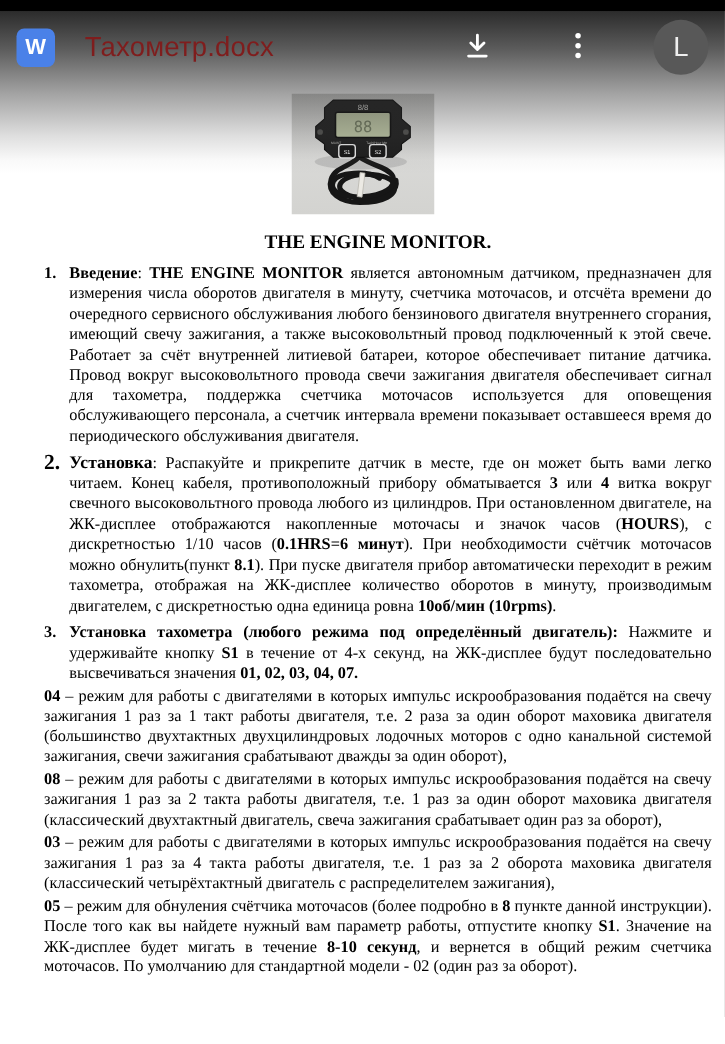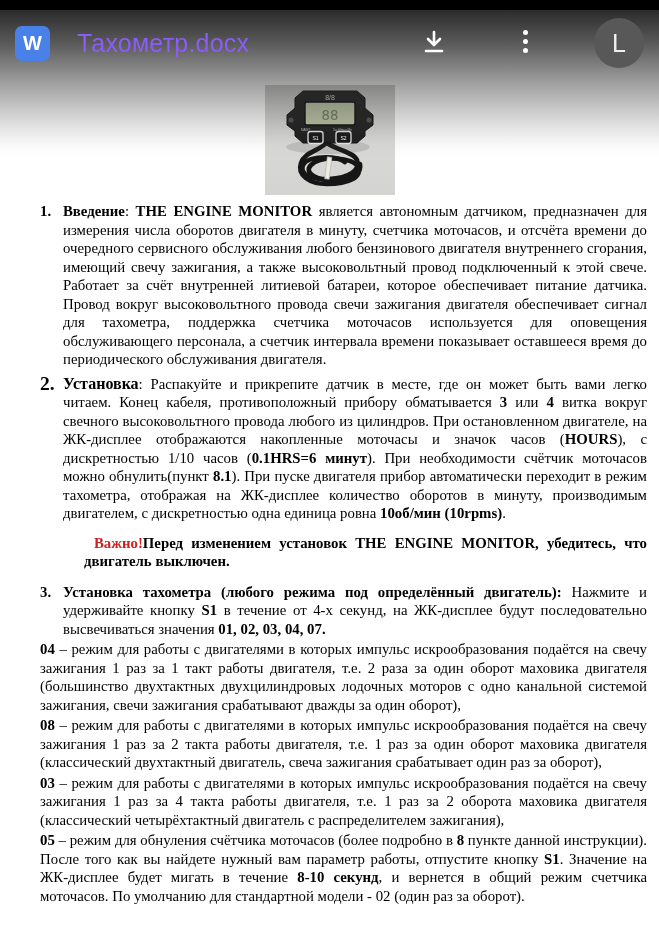--- a/index.html
+++ b/index.html
@@ -15,21 +15,21 @@
            rgba(55,55,55,0.46) 54%,
            rgba(90,90,90,0.20) 78%,
            rgba(150,150,150,0.06) 92%,
            rgba(255,255,255,0) 100%);}
   .header{position:absolute;top:10px;left:0;right:0;height:66px;z-index:5;
           display:flex;align-items:center;padding:0 12px;box-sizing:border-box;
           font-family:"Liberation Sans",sans-serif;}
   .file-badge{width:35px;height:35px;border-radius:7px;background:var(--blue,#4a81e8);
           color:#fff;display:flex;align-items:center;justify-content:center;
           font-size:20px;font-weight:700;margin-left:3px;flex:0 0 auto;}
-  .file-title{color:#8b5cf6;font-size:25px;margin-left:27px;flex:1 1 auto;
+  .file-title{color:#7f1d1d;font-size:25px;margin-left:27px;flex:1 1 auto;
           white-space:nowrap;overflow:hidden;letter-spacing:0.2px;}
   .icon-btn{background:none;border:none;padding:0;cursor:pointer;display:flex;
           align-items:center;justify-content:center;}
   .dl-btn{width:32px;height:32px;margin-right:66px;}
   .kebab{width:18px;height:30px;flex-direction:column;justify-content:space-between;
           padding:2px 0;margin-right:60px;box-sizing:border-box;}
   .kebab i{width:5px;height:5px;border-radius:50%;background:#fff;display:block;}
   .avatar{width:50px;height:50px;border-radius:50%;background:var(--avatar,#585858);
           color:#efefef;display:flex;align-items:center;justify-content:center;
           font-size:25px;font-family:"Liberation Sans",sans-serif;margin-right:3px;}
@@ -115,23 +115,23 @@
       <g>
         <rect x="43" y="46.5" width="15" height="12" rx="2.5" fill="#101010" stroke="#e8e8e8" stroke-width="1.3"></rect>
         <text x="50.5" y="55" text-anchor="middle" font-size="5" fill="#ffffff" font-family="Liberation Sans, sans-serif">S1</text>
         <rect x="71" y="46.5" width="15" height="12" rx="2.5" fill="#101010" stroke="#e8e8e8" stroke-width="1.3"></rect>
         <text x="78.5" y="55" text-anchor="middle" font-size="5" fill="#ffffff" font-family="Liberation Sans, sans-serif">S2</text>
       </g>
     </svg>
   </div>
 
   <div class="doc">
+      <div class="para doc-title"><span class="b">THE ENGINE MONITOR.</span></div>
       <div class="para numbered"><span class="marker">1.</span><span class="b">Введение</span><span>: </span><span class="b">THE ENGINE MONITOR </span><span>является автономным датчиком, предназначен для измерения числа оборотов двигателя в минуту, счетчика моточасов, и отсчёта времени до очередного сервисного обслуживания любого бензинового двигателя внутреннего сгорания, имеющий свечу зажигания, а также высоковольтный провод подключенный к этой свече. Работает за счёт внутренней литиевой батареи, которое обеспечивает питание датчика. Провод вокруг высоковольтного провода свечи зажигания двигателя обеспечивает сигнал для тахометра, поддержка счетчика моточасов используется для оповещения обслуживающего персонала, а счетчик интервала времени показывает оставшееся время до периодического обслуживания двигателя.</span></div>
       <div class="para numbered"><span class="marker mbig">2.</span><span class="b big">Установка</span><span>: Распакуйте и прикрепите датчик в месте, где он может быть вами легко читаем. Конец кабеля, противоположный прибору обматывается </span><span class="b">3</span><span> или </span><span class="b">4</span><span> витка вокруг свечного высоковольтного провода любого из цилиндров. При остановленном двигателе, на ЖК-дисплее отображаются накопленные моточасы и значок часов (</span><span class="b">HOURS</span><span>), с дискретностью 1/10 часов (</span><span class="b">0.1HRS=6 минут</span><span>). При необходимости счётчик моточасов можно обнулить(пункт </span><span class="b">8.1</span><span>). При пуске двигателя прибор автоматически переходит в режим тахометра, отображая на ЖК-дисплее количество оборотов в минуту, производимым двигателем, с дискретностью одна единица ровна </span><span class="b">10об/мин (10rpms)</span><span>.</span></div>
-      <div class="para important"><span class="b red">Важно!</span><span class="b">Перед изменением установок THE ENGINE MONITOR, убедитесь, что двигатель выключен.</span></div>
       <div class="para numbered"><span class="marker">3.</span><span class="b">Установка тахометра (любого режима под определённый двигатель): </span><span>Нажмите и удерживайте кнопку </span><span class="b">S1</span><span> в течение от 4-х секунд, на ЖК-дисплее будут последовательно высвечиваться значения </span><span class="b">01, 02, 03, 04, 07.</span></div>
       <div class="para plain"><span class="b">04</span><span> – режим для работы с двигателями в которых импульс искрообразования подаётся на свечу зажигания 1 раз за 1 такт работы двигателя, т.е. 2 раза за один оборот маховика двигателя (большинство двухтактных двухцилиндровых лодочных моторов с одно канальной системой зажигания, свечи зажигания срабатывают дважды за один оборот),</span></div>
       <div class="para plain"><span class="b">08</span><span> – режим для работы с двигателями в которых импульс искрообразования подаётся на свечу зажигания 1 раз за 2 такта работы двигателя, т.е. 1 раз за один оборот маховика двигателя (классический двухтактный двигатель, свеча зажигания срабатывает один раз за оборот),</span></div>
       <div class="para plain"><span class="b">03</span><span> – режим для работы с двигателями в которых импульс искрообразования подаётся на свечу зажигания 1 раз за 4 такта работы двигателя, т.е. 1 раз за 2 оборота маховика двигателя (классический четырёхтактный двигатель с распределителем зажигания),</span></div>
       <div class="para plain"><span class="b">05</span><span> – режим для обнуления счётчика моточасов (более подробно в </span><span class="b">8</span><span> пункте данной инструкции). После того как вы найдете нужный вам параметр работы, отпустите кнопку </span><span class="b">S1</span><span>. Значение на ЖК-дисплее будет мигать в течение </span><span class="b">8-10 секунд</span><span>, и вернется в общий режим счетчика моточасов. По умолчанию для стандартной модели -  02 (один раз за оборот).</span></div>
     </div>
 
 </div>
 
 </body></html>

